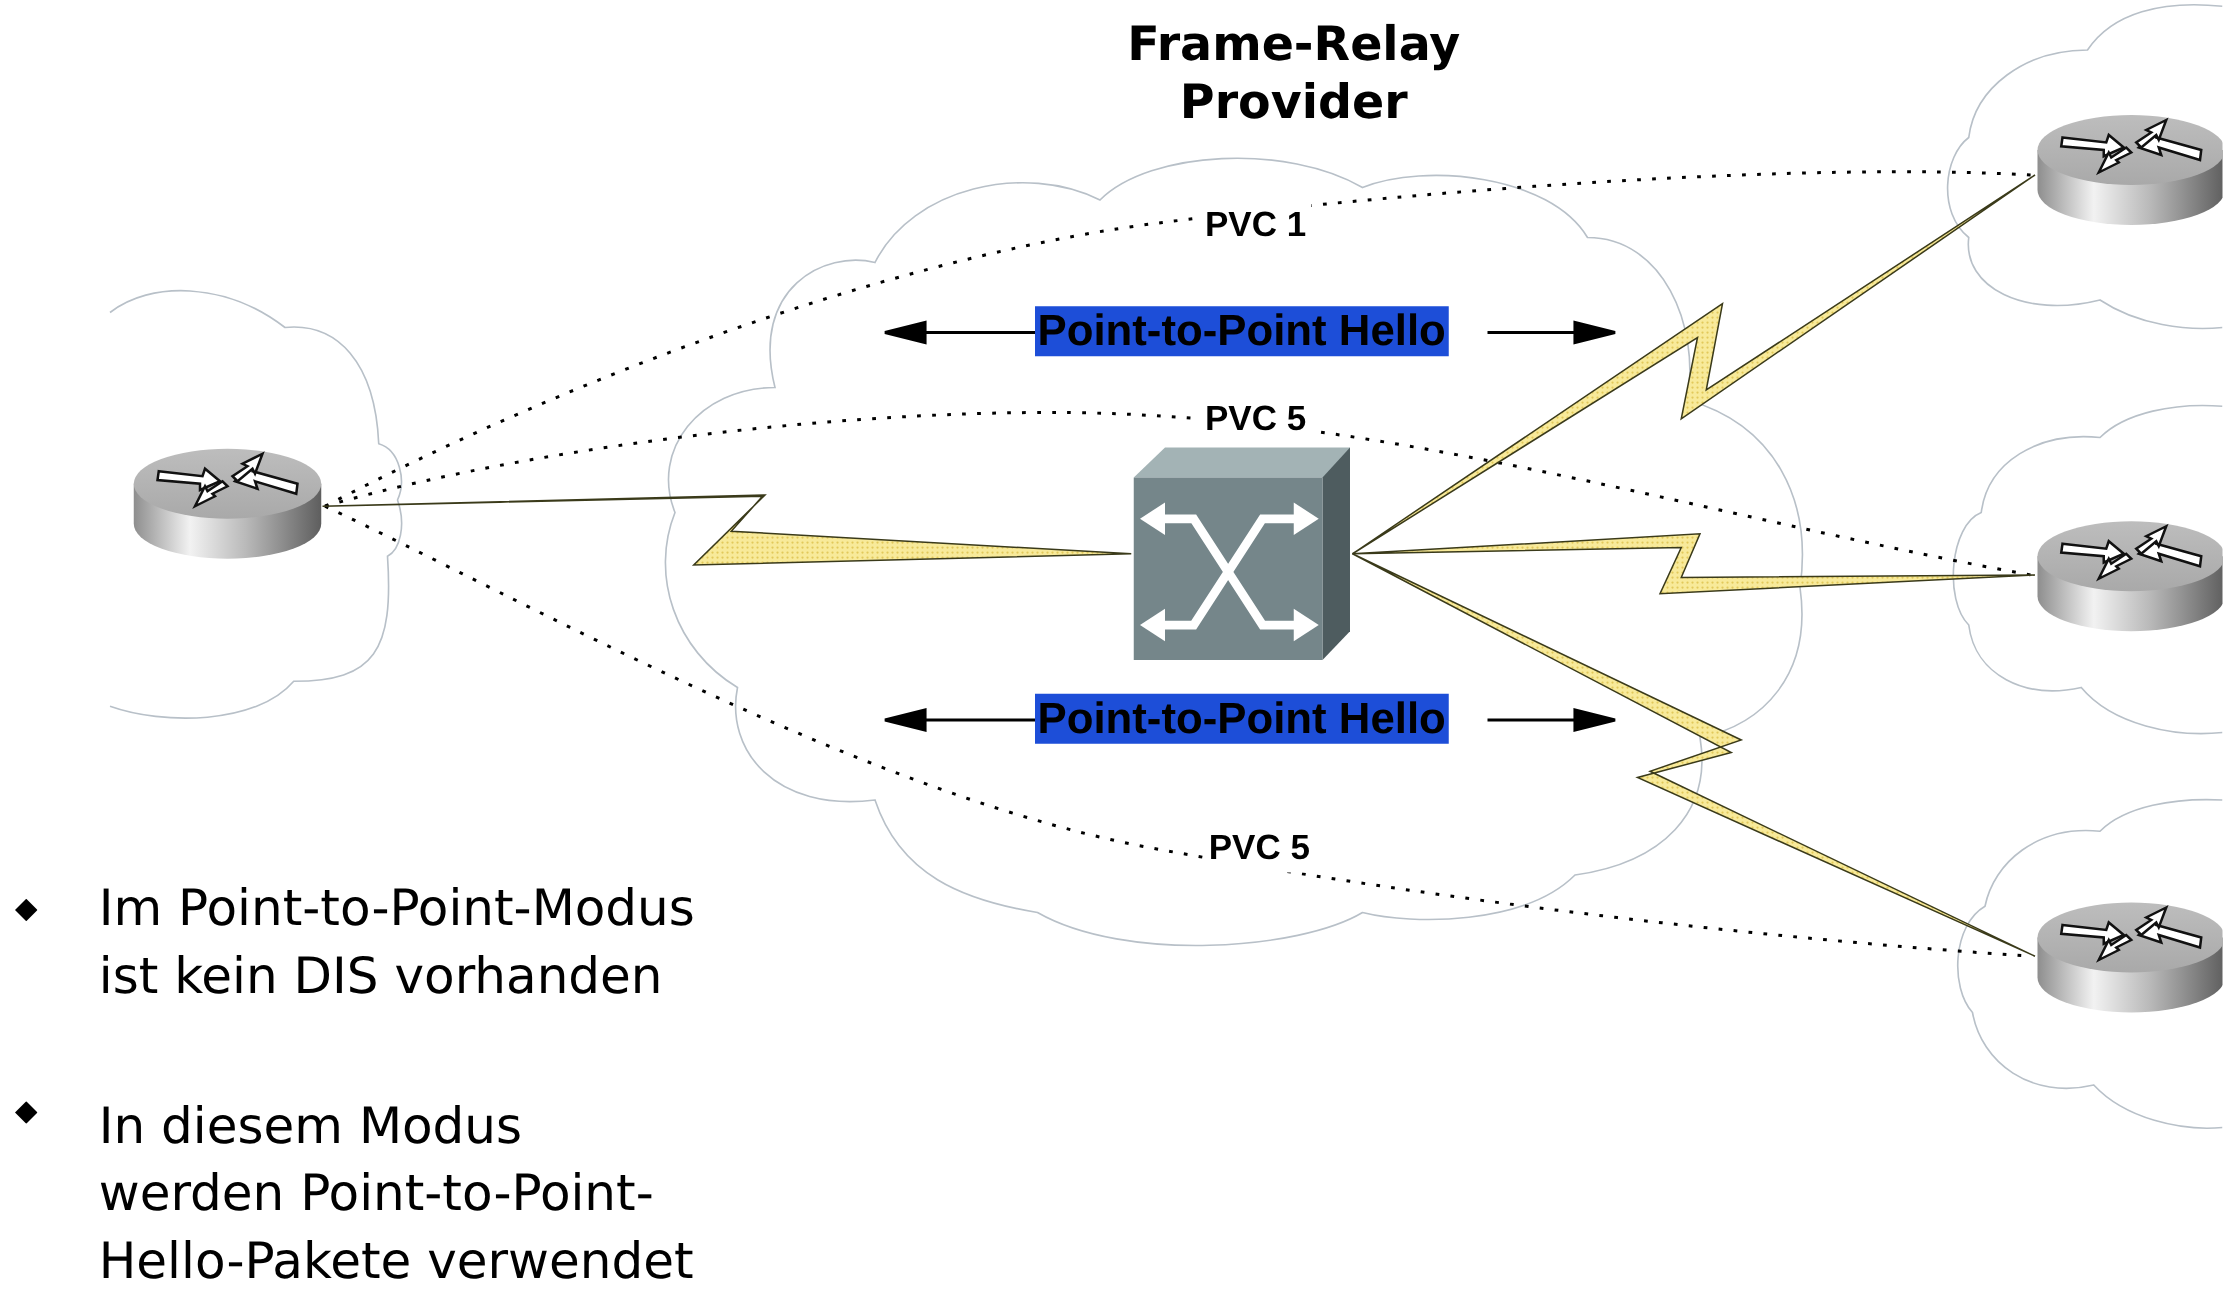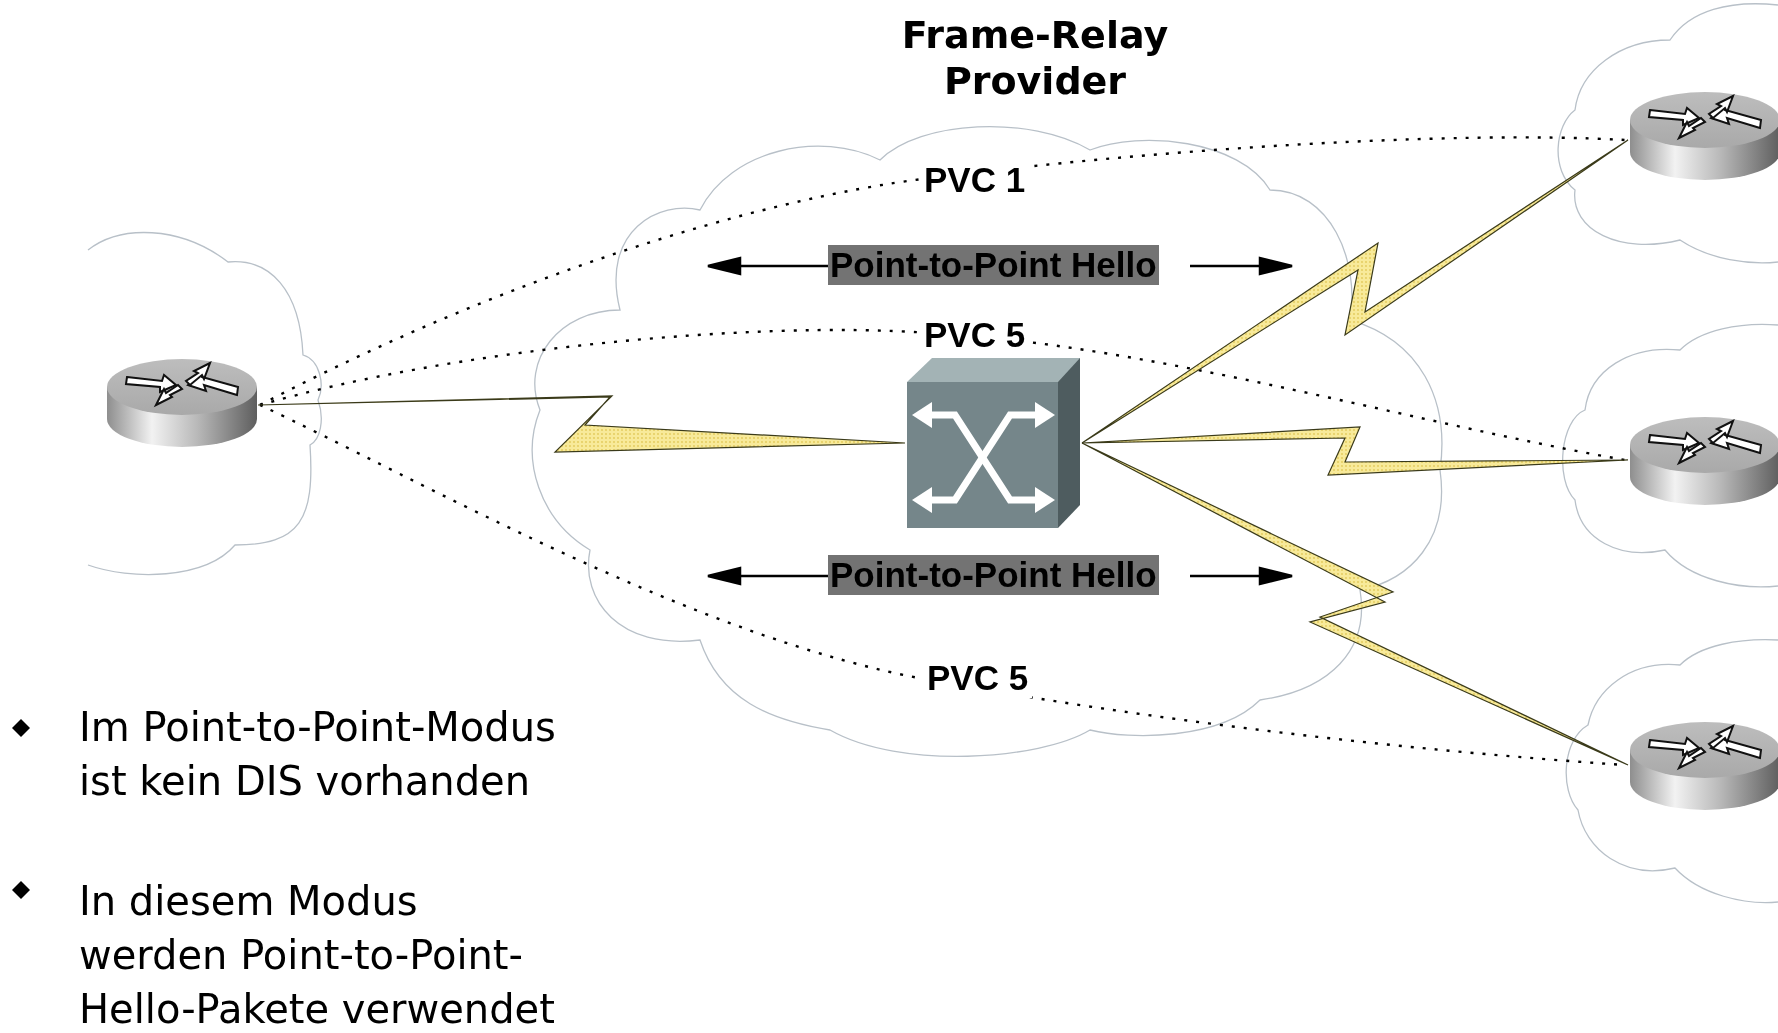--- a/index.html
+++ b/index.html
@@ -1,20 +1,20 @@
 <!DOCTYPE html>
 <html><head>
 <meta charset="utf-8">
 <style>
   html, body { margin:0; padding:0; background:#ffffff; }
   body { width:1778px; height:1033px; position:relative; overflow:hidden; font-family:"DejaVu Sans", sans-serif; }
   #stage { position:absolute; left:0; top:0; width:1778px; height:1033px; }
   .title { position:absolute; left:835px; width:400px; text-align:center; font-family:"DejaVu Sans", sans-serif; font-weight:bold; font-size:38px; line-height:46px; color:#000; }
-  .pvc { position:absolute; font-family:"Liberation Sans", sans-serif; font-weight:bold; font-size:35px; color:#000; background:#fff; padding:0 4px; line-height:40px; }
-  .hello { position:absolute; font-family:"Liberation Sans", sans-serif; font-weight:bold; font-size:35px; color:#000; background:#737373; padding:0 2px; line-height:40px; }
+  .pvc { position:absolute; font-family:"Liberation Sans", sans-serif; font-weight:bold; font-size:28px; color:#000; background:#fff; padding:0 4px; line-height:40px;margin-left:40px; }
+  .hello { position:absolute; font-family:"Liberation Sans", sans-serif; font-weight:bold; font-size:35px; color:#000; background:#1d4ed8; padding:0 2px; line-height:40px; }
   .bullet { position:absolute; left:0; width:640px; }
   .bullet .mark { position:absolute; left:12px; width:18px; height:18px; }
   .bullet .text { position:absolute; left:79px; font-family:"DejaVu Sans", sans-serif; font-size:40px; line-height:54px; color:#000; white-space:pre-line; }
 </style>
 </head>
 <body>
 
 <div id="stage">
   <svg id="diagram-svg" width="1778" height="1033" viewBox="0 0 1778 1033" xmlns="http://www.w3.org/2000/svg">
     <defs>

